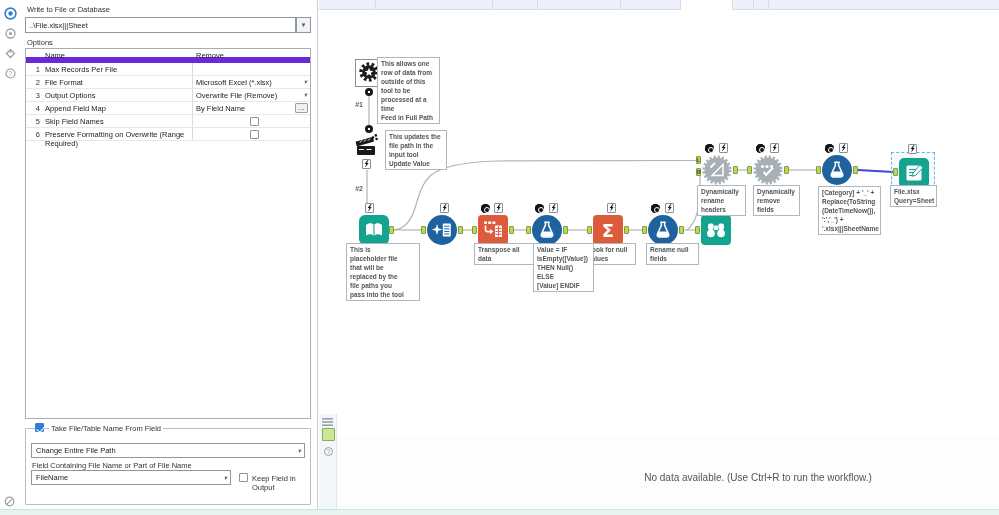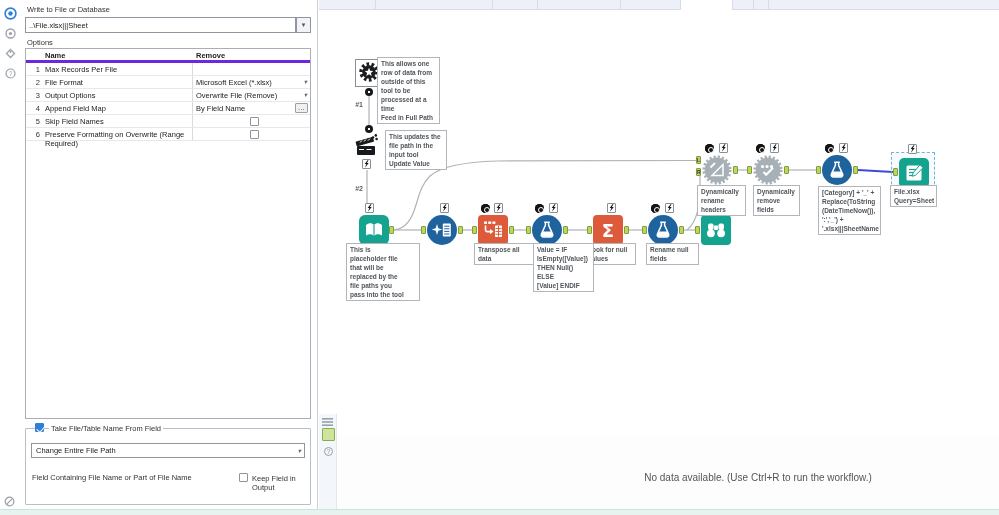--- a/index.html
+++ b/index.html
@@ -42,21 +42,21 @@
           border-right:1px solid #c9cdd5;z-index:10;font-size:7.5px;color:#333}
   .side-icon{position:absolute;z-index:2}
   .lbl{position:absolute;color:#333}
   .pathbox{position:absolute;border:1px solid #9096a0;background:#fff;font-size:7.5px;
            color:#222;padding:0 3px;font-family:"Liberation Sans",sans-serif;outline:none}
   .dd-btn{position:absolute;background:#f2f3f6;border:1px solid #9096a0;display:flex;
           align-items:center;justify-content:center;color:#555}
   .dd-btn::after{content:"▾";font-size:7px}
   .optbox{position:absolute;border:1px solid #a9adb4;background:#fff}
   .trow{position:absolute;left:0;width:100%;border-bottom:1px solid #e7e8ea;display:flex}
-  .thead{border-bottom:3px solid #6d28d9;font-weight:700;color:#444}
+  .thead{border-bottom:6px solid #6d28d9;font-weight:400;color:#444}
   .cell-num{width:17px;text-align:right;padding:2px 3px 0 0;color:#333}
   .cell-name{flex:1;padding:2px 0 0 2px;color:#222}
   .cell-val{width:118px;border-left:1px solid #d9dadc;position:relative;padding:2px 0 0 3px;color:#222}
   .thead .cell-val{border-left:1px solid transparent}
   .vcaret{position:absolute;right:3px;top:2px;color:#666;font-size:6.5px}
   .vcaret::after{content:"▾"}
   .mini-btn{position:absolute;right:2px;top:1px;width:13px;height:10px;background:#f0f0f1;
             border:1px solid #9b9fa6;border-radius:1px;font-size:7px;line-height:8px;
             text-align:center;color:#333}
   .mini-btn::after{content:"…"}
@@ -506,19 +506,23 @@
     </div>
 
     <div class="groupbox" style="left:25px;top:428px;width:286px;height:77px"></div>
     <i class="cbox checked" style="left:35px;top:423px;position:absolute"></i>
     <span class="lbl" style="left:49px;top:424px;background:#fff;padding:0 2px">Take File/Table Name From Field</span>
 
     <div class="selbox" style="left:31px;top:443px;width:274px;height:15px">
       <span>Change Entire File Path</span>
       <i class="vcaret"></i>
     </div>
-    <div class="lbl" style="left:32px;top:473px">Field Containing File Name or Part of File Name</div>
+    <div class="lbl" style="left:32px;top:461px">Field Containing File Name or Part of File Name</div>
+    <div class="selbox" style="left:31px;top:470px;width:200px;height:15px">
+      <span>FileName</span>
+      <i class="vcaret"></i>
+    </div>
     <i class="cbox" style="left:239px;top:473px;position:absolute"></i>
     <span class="lbl" style="left:252px;top:474px">Keep Field in Output</span>
   </div>
 
   <div id="statusstrip"></div>
 </div>
 
 </body></html>

